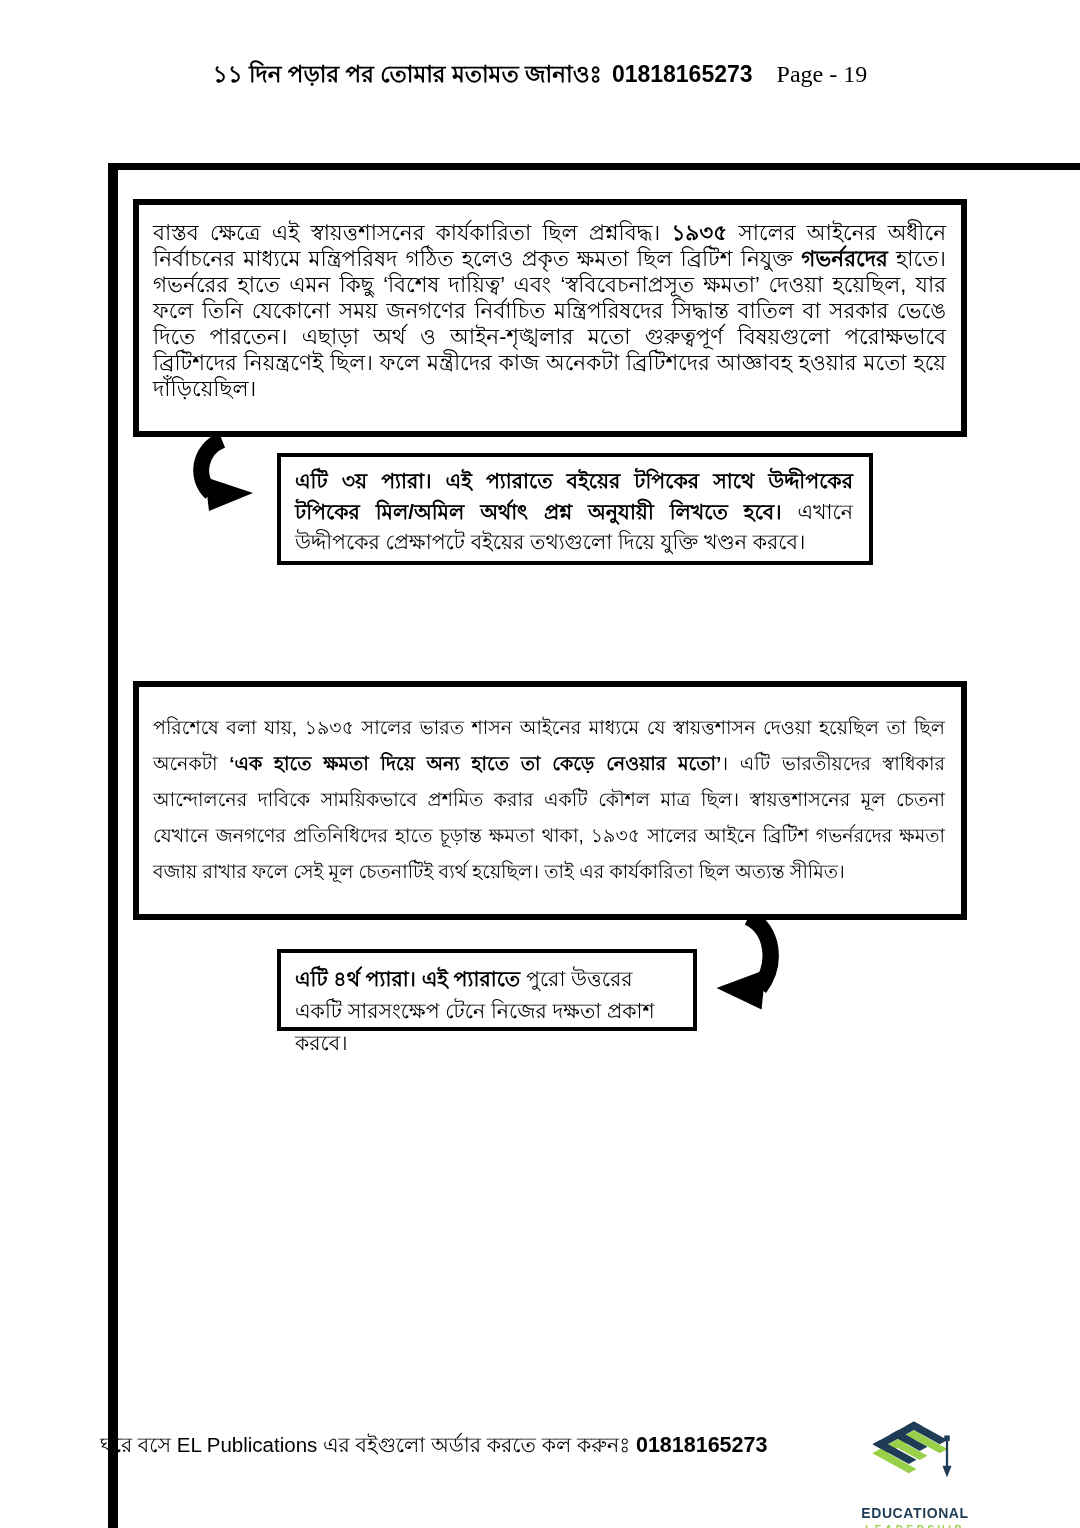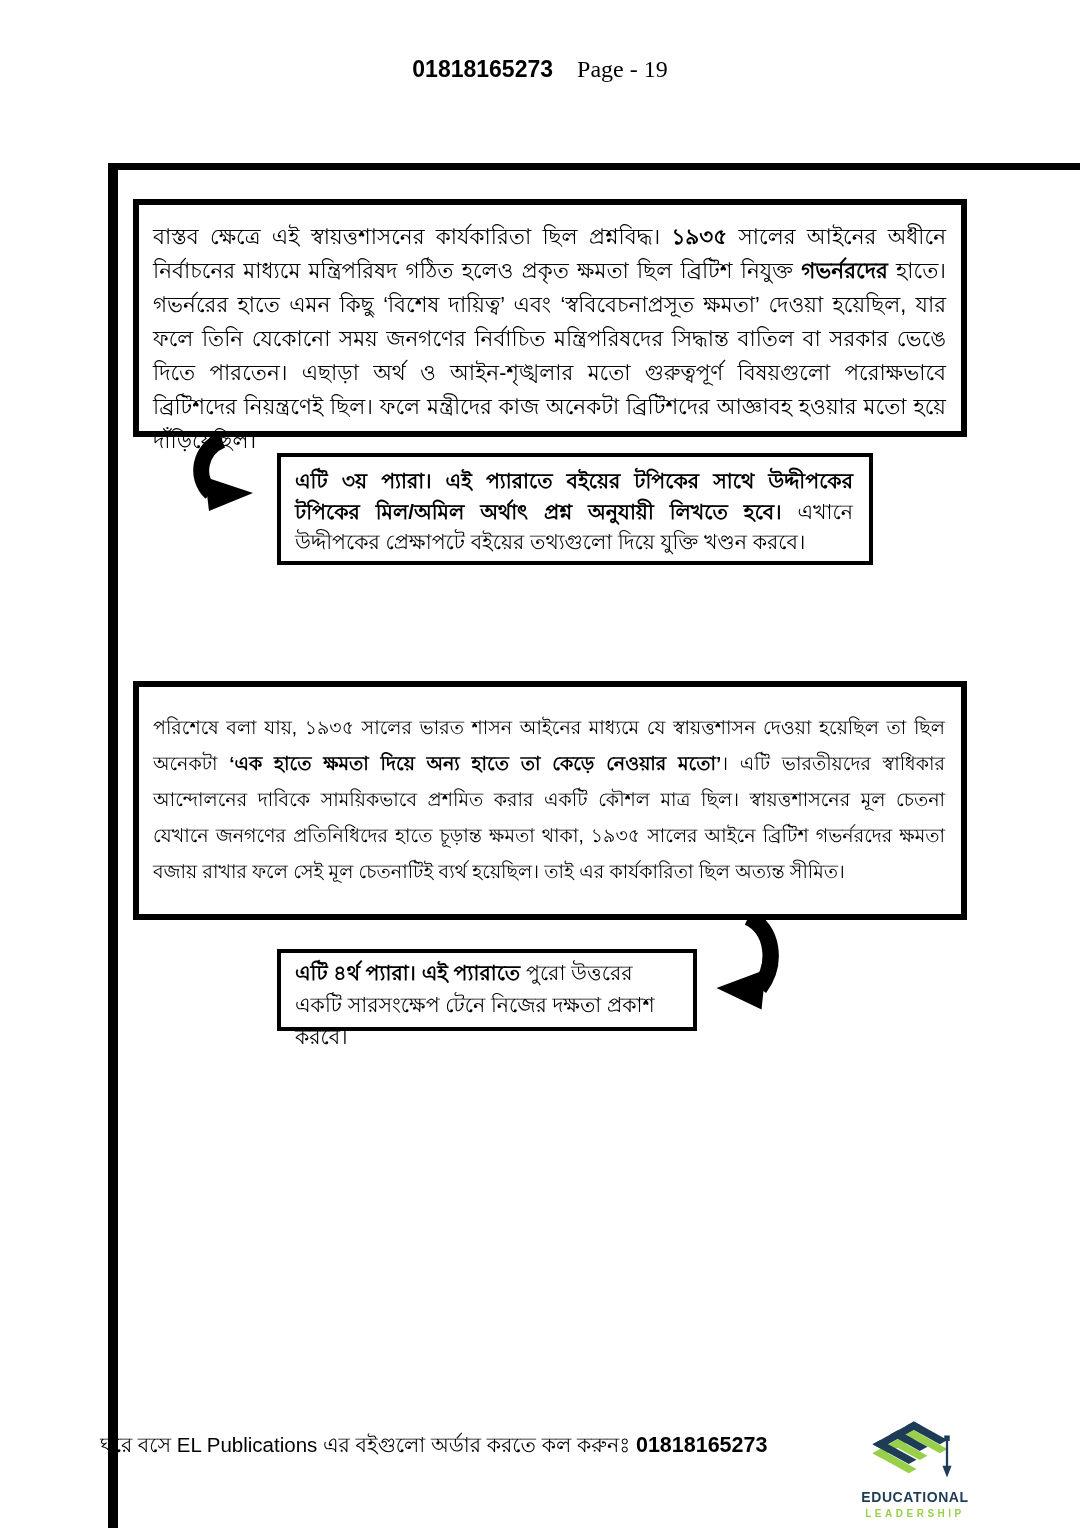--- a/index.html
+++ b/index.html
@@ -39,42 +39,42 @@
   .para-box{
     left:133px;width:834px;
     border:6px solid #000;
     background:#fff;
     text-align:justify;
   }
   .para-box .inner{width:100%;}
   .box-para3{
     top:199px;height:238px;
     padding:15px 15px 8px 14px;
-    font-size:21.5px;line-height:34px;
+    font-size:21.5px;line-height:26px;
   }
   .box-para4{
     top:681px;height:239px;
     padding:23px 16px 16px 14px;
     font-size:19px;line-height:36px;
   }
 
   
   .note-box{
     border:4px solid #000;
     background:#fff;
   }
   .note-para3{
     left:277px;top:453px;width:596px;height:112px;
     padding:9px 16px 6px 14px;
     font-size:20.5px;line-height:30.5px;
     text-align:justify;
   }
   .note-para4{
     left:277px;top:949px;width:420px;height:82px;
-    padding:4px 16px 6px 14px;
+    padding:10px 16px 6px 14px;
     font-size:20.5px;line-height:32px;
   }
 
   .bold, b{font-weight:bold;}
 
   
   .arrow1{left:191px;top:437px;width:82px;height:75px;}
   .arrow2{left:696px;top:914px;width:84px;height:98px;}
   .arrow2 svg{transform:scaleX(-1);}
 
@@ -87,32 +87,33 @@
   .footer-line .bold{font-size:21.5px;}
 
   
   .logo{
     left:852px;top:1419px;width:126px;
     text-align:center;
   }
   .logo-title{
     color:var(--navy);
     font-weight:bold;font-size:14px;letter-spacing:0.6px;
-    margin-top:2px;
+    margin-top:18px;
   }
   .logo-subtitle{
     color:var(--green);
     font-weight:bold;font-size:10px;letter-spacing:3.5px;
     margin-top:3px;
   }
 </style>
 </head>
 <body>
 
 <div class="abs page-header">
+  <span class="header-bn">১১ দিন পড়ার পর তোমার মতামত জানাওঃ</span>
   <span class="header-phone">01818165273</span>
   <span class="header-page">Page - 19</span>
 </div>
 
 <div class="abs page-frame"></div>
 
 <div class="abs para-box box-para3">
   <div class="inner"><span>বাস্তব ক্ষেত্রে এই স্বায়ত্তশাসনের কার্যকারিতা ছিল প্রশ্নবিদ্ধ। </span><span class="bold">১৯৩৫</span><span> সালের আইনের অধীনে নির্বাচনের মাধ্যমে মন্ত্রিপরিষদ গঠিত হলেও প্রকৃত ক্ষমতা ছিল ব্রিটিশ নিযুক্ত </span><span class="bold">গভর্নরদের</span><span> হাতে। গভর্নরের হাতে এমন কিছু ‘বিশেষ দায়িত্ব’ এবং ‘স্ববিবেচনাপ্রসূত ক্ষমতা’ দেওয়া হয়েছিল, যার ফলে তিনি যেকোনো সময় জনগণের নির্বাচিত মন্ত্রিপরিষদের সিদ্ধান্ত বাতিল বা সরকার ভেঙে দিতে পারতেন। এছাড়া অর্থ ও আইন-শৃঙ্খলার মতো গুরুত্বপূর্ণ বিষয়গুলো পরোক্ষভাবে ব্রিটিশদের নিয়ন্ত্রণেই ছিল। ফলে মন্ত্রীদের কাজ অনেকটা ব্রিটিশদের আজ্ঞাবহ হওয়ার মতো হয়ে দাঁড়িয়েছিল।</span></div>
 </div>
 

